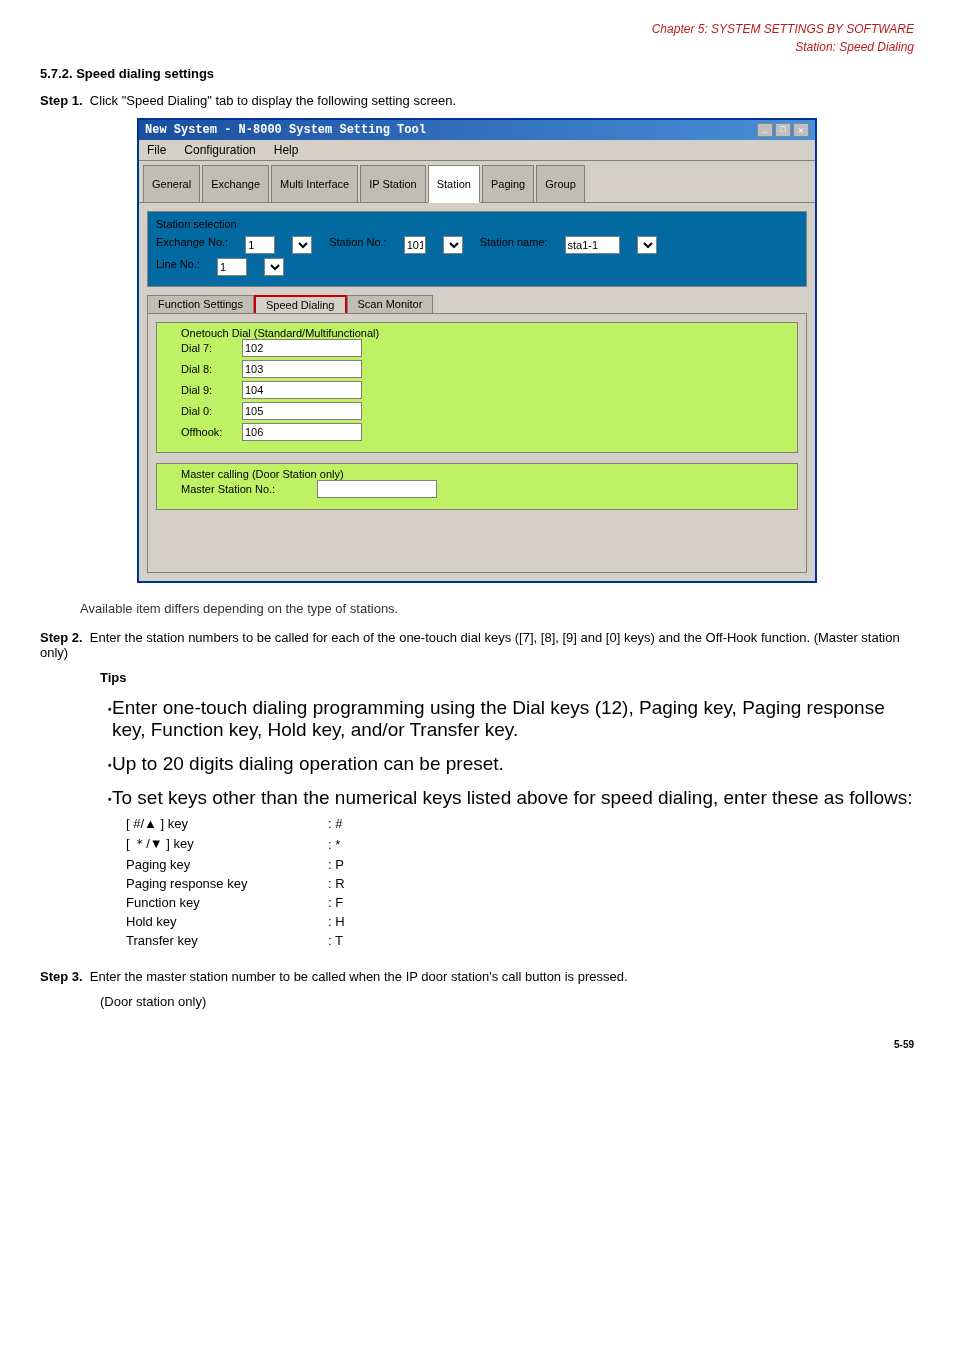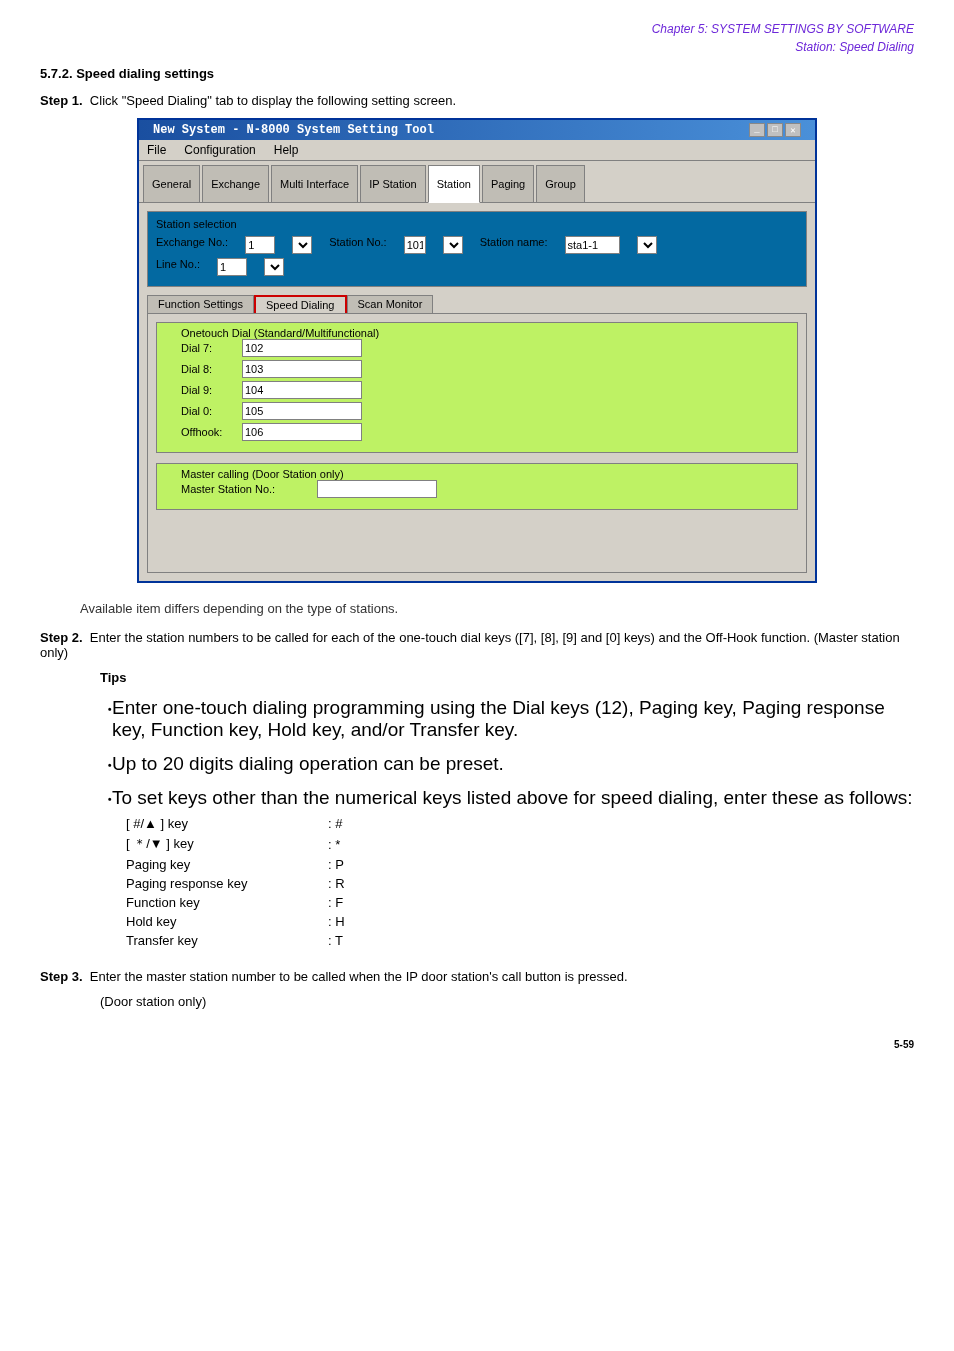--- a/index.html
+++ b/index.html
@@ -8,21 +8,21 @@
       font-size: 13px;
       background: #fff;
       color: #000;
       width: 954px;
       min-height: 1351px;
       padding: 20px 40px;
     }
     .chapter-header {
       text-align: right;
       font-style: italic;
-      color: #6d28d9;
+      color: #b91c1c;
       font-size: 12px;
       line-height: 1.5;
       margin-bottom: 10px;
     }
     .section-title {
       font-weight: bold;
       font-size: 13px;
       margin-bottom: 12px;
     }
     .step-block {
@@ -42,21 +42,21 @@
       margin: 0 auto;
       width: 680px;
       margin-bottom: 12px;
     }
     .window-titlebar {
       background: linear-gradient(to right, #1a4fa0, #4a90d9);
       color: #fff;
       font-family: 'Courier New', monospace;
       font-size: 12px;
       font-weight: bold;
-      padding: 3px 14px;
+      padding: 3px 6px;
       display: flex;
       align-items: center;
       justify-content: space-between;
     }
     .window-controls {
       display: flex;
       gap: 2px;
     }
     .win-btn {
       width: 16px;

